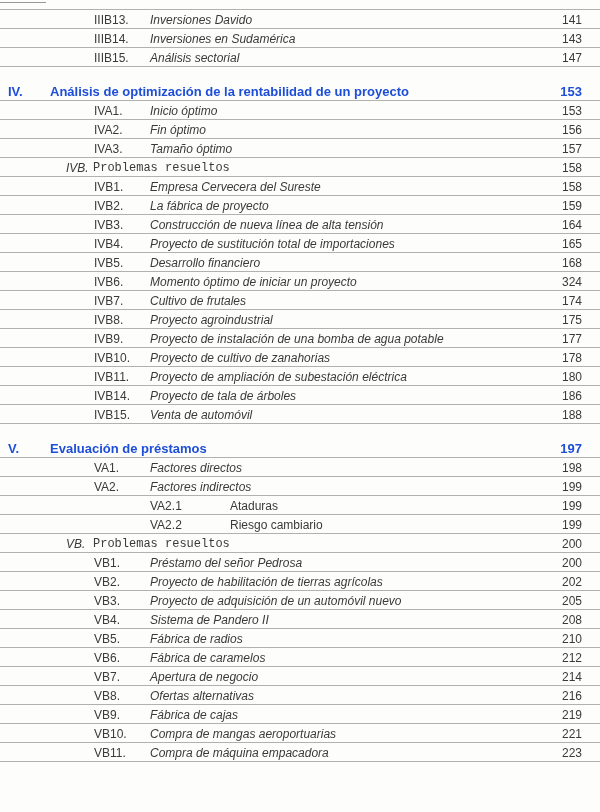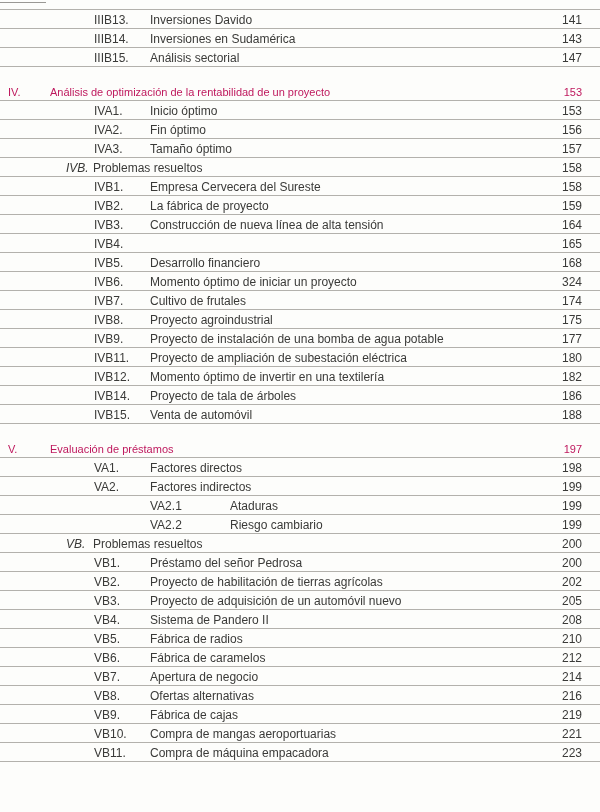--- a/index.html
+++ b/index.html
@@ -35,27 +35,27 @@
   }
   .row span {
     position: absolute;
     bottom: 2px;
     white-space: nowrap;
     line-height: 1;
   }
   .lvl0 .code  { left: 8px; }
   .lvl0 .title { left: 50px; text-align: right; }
   .lvl1 .code  { left: 66px; font-style: italic; }
-  .lvl1 .title { left: 93px; }
+  .lvl1 .title { left: 93px; font-family: Liberation Mono, monospace; }
   .lvl2 .code  { left: 94px; }
-  .lvl2 .title { left: 150px; }
+  .lvl2 .title { left: 150px; font-style: italic; }
   .lvl3 .code  { left: 150px; }
   .lvl3 .title { left: 230px; text-align: right; }
   .pagenum { right: 18px; }
-  .bold { font-weight: normal; color: #be185d; font-size: 11px; }
+  .bold { font-weight: bold; color: #1d4ed8; font-size: 13px; }
   .gap { height: 15px; }
 </style>
 </head>
 <body>
 
 <div class="page">
   <div class="corner-rule"></div>
   <div class="toc">
       <div class="row lvl2">
         <span class="code">IIIB13.</span>
@@ -108,20 +108,21 @@
         <span class="title">La fábrica de proyecto</span>
         <span class="pagenum">159</span>
       </div>
       <div class="row lvl2">
         <span class="code">IVB3.</span>
         <span class="title">Construcción de nueva línea de alta tensión</span>
         <span class="pagenum">164</span>
       </div>
       <div class="row lvl2">
         <span class="code">IVB4.</span>
+        <span class="title">Proyecto de sustitución total de importaciones</span>
         <span class="pagenum">165</span>
       </div>
       <div class="row lvl2">
         <span class="code">IVB5.</span>
         <span class="title">Desarrollo financiero</span>
         <span class="pagenum">168</span>
       </div>
       <div class="row lvl2">
         <span class="code">IVB6.</span>
         <span class="title">Momento óptimo de iniciar un proyecto</span>
@@ -136,28 +137,28 @@
         <span class="code">IVB8.</span>
         <span class="title">Proyecto agroindustrial</span>
         <span class="pagenum">175</span>
       </div>
       <div class="row lvl2">
         <span class="code">IVB9.</span>
         <span class="title">Proyecto de instalación de una bomba de agua potable</span>
         <span class="pagenum">177</span>
       </div>
       <div class="row lvl2">
+        <span class="code">IVB10.</span>
+        <span class="title">Proyecto de cultivo de zanahorias</span>
+        <span class="pagenum">178</span>
+      </div>
+      <div class="row lvl2">
         <span class="code">IVB11.</span>
         <span class="title">Proyecto de ampliación de subestación eléctrica</span>
         <span class="pagenum">180</span>
-      </div>
-      <div class="row lvl2">
-        <span class="code">IVB12.</span>
-        <span class="title">Momento óptimo de invertir en una textilería</span>
-        <span class="pagenum">182</span>
       </div>
       <div class="row lvl2">
         <span class="code">IVB14.</span>
         <span class="title">Proyecto de tala de árboles</span>
         <span class="pagenum">186</span>
       </div>
       <div class="row lvl2">
         <span class="code">IVB15.</span>
         <span class="title">Venta de automóvil</span>
         <span class="pagenum">188</span>

